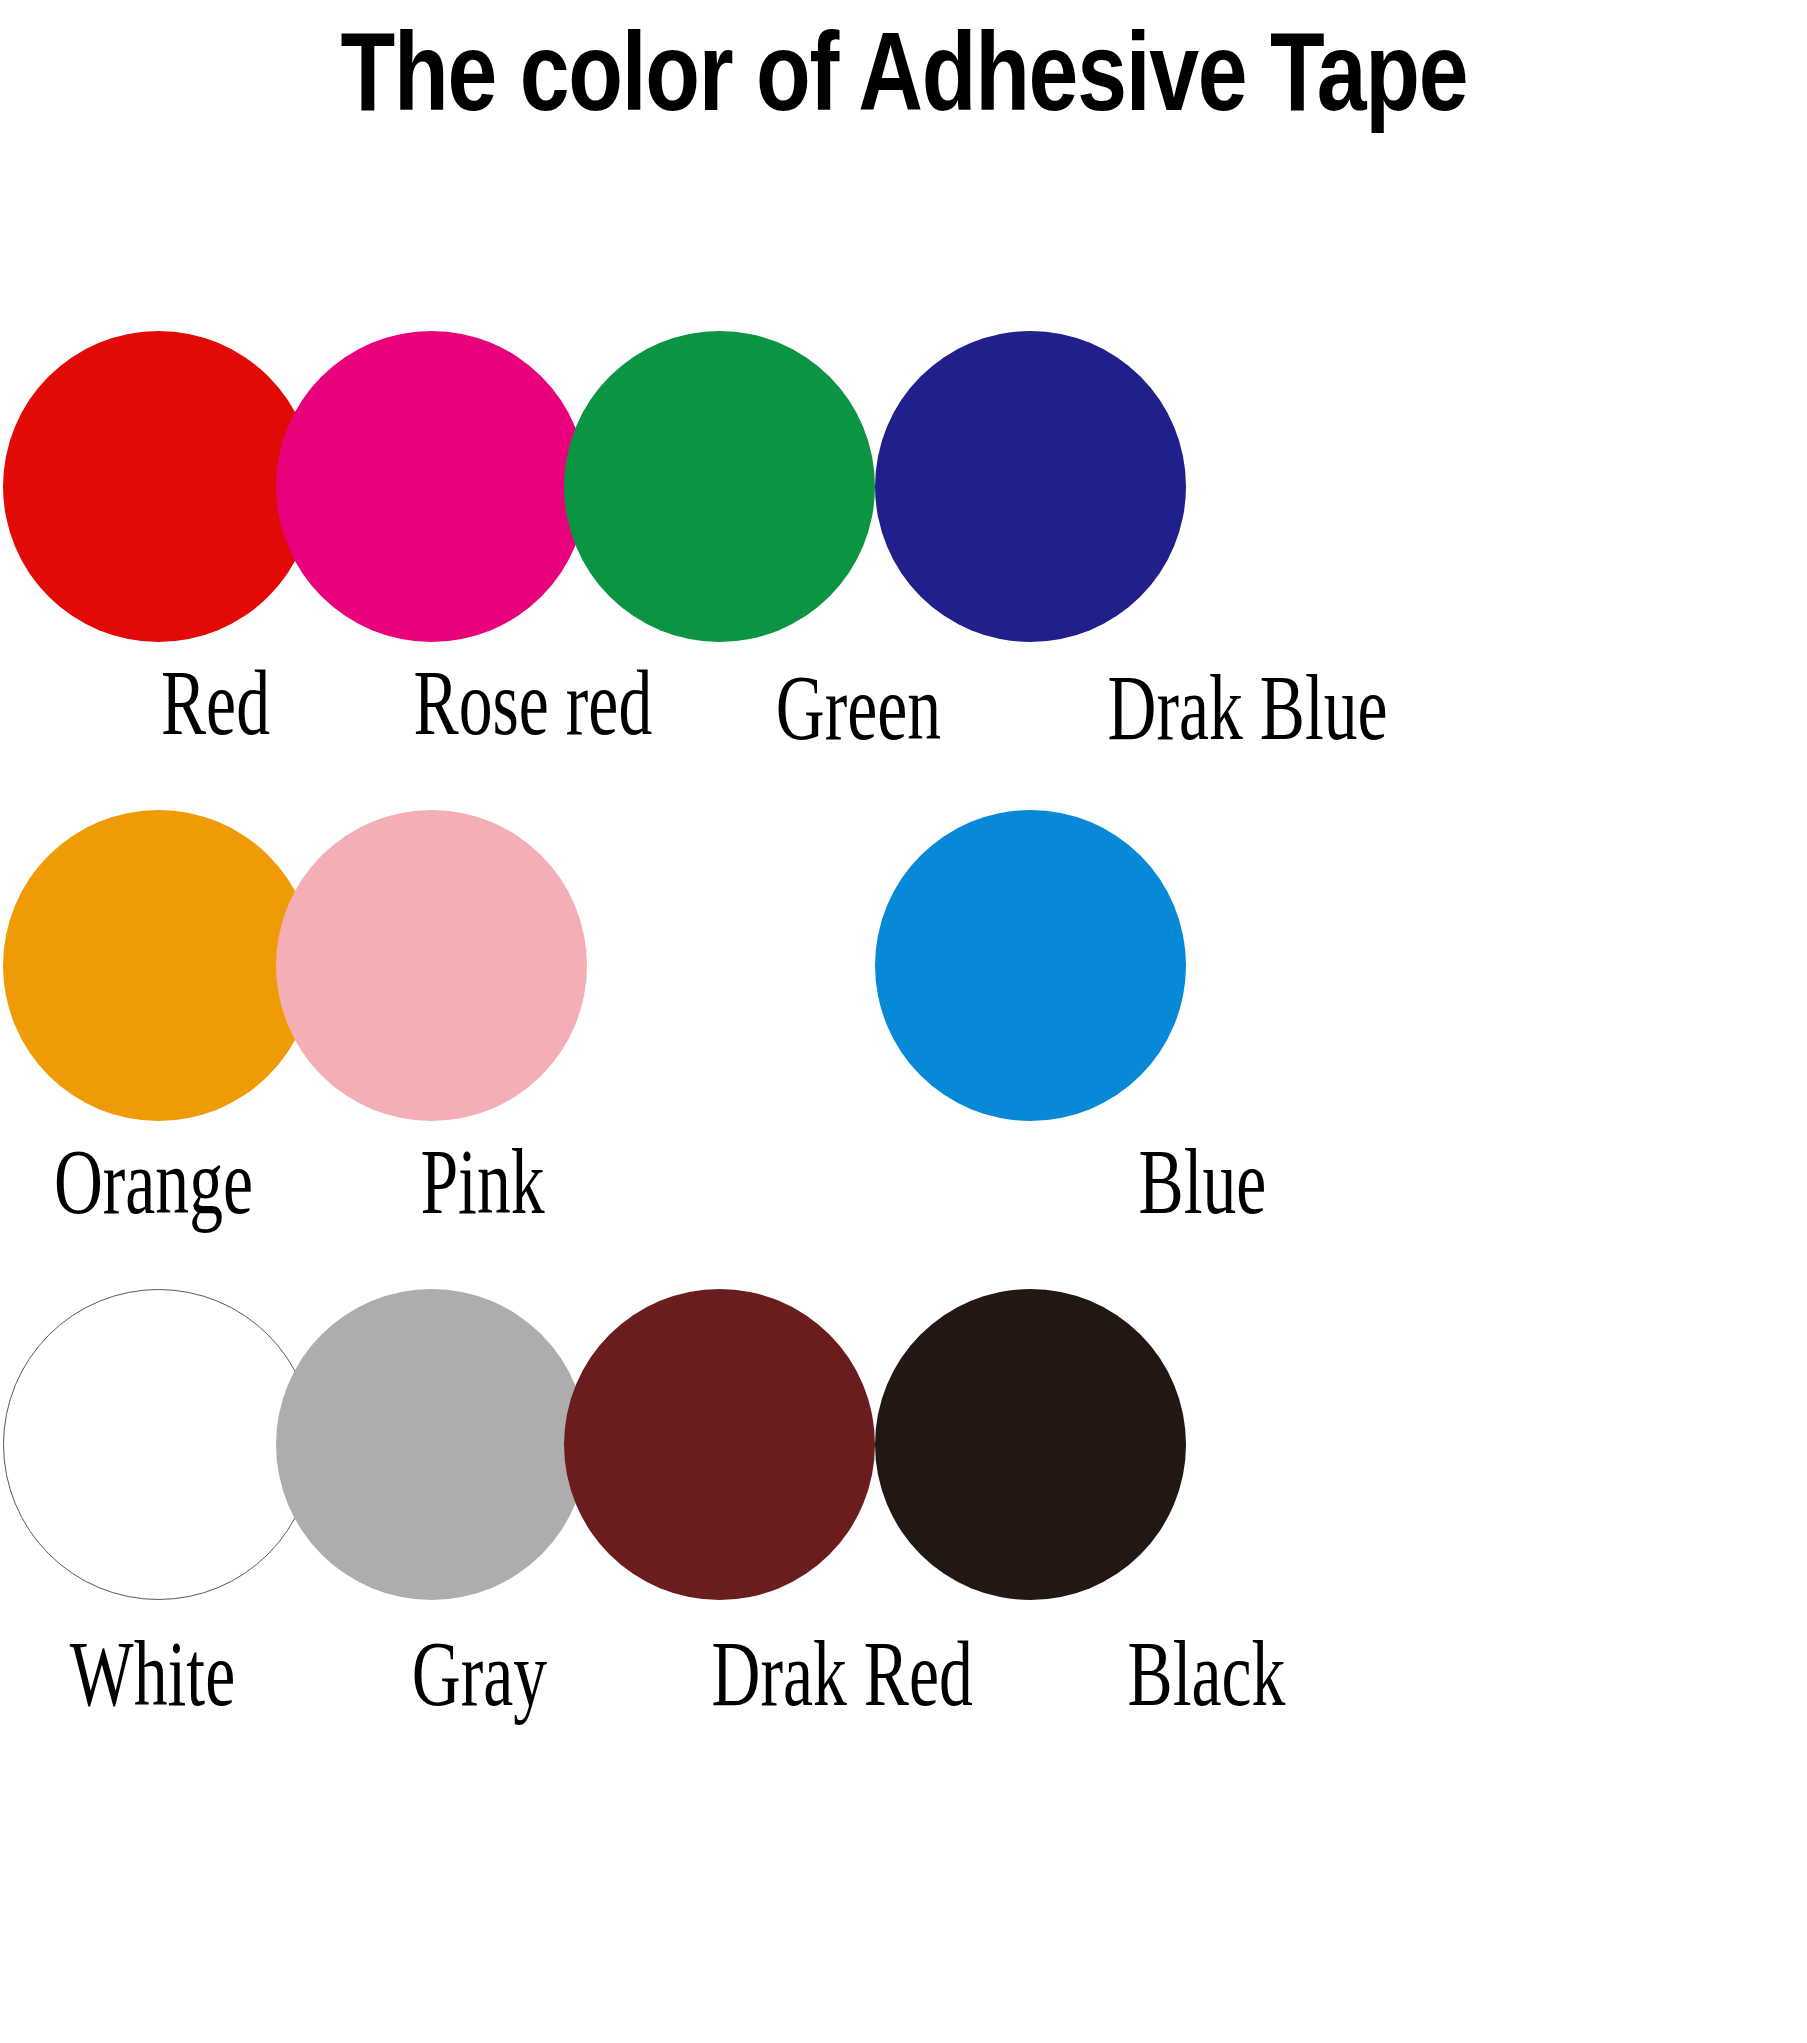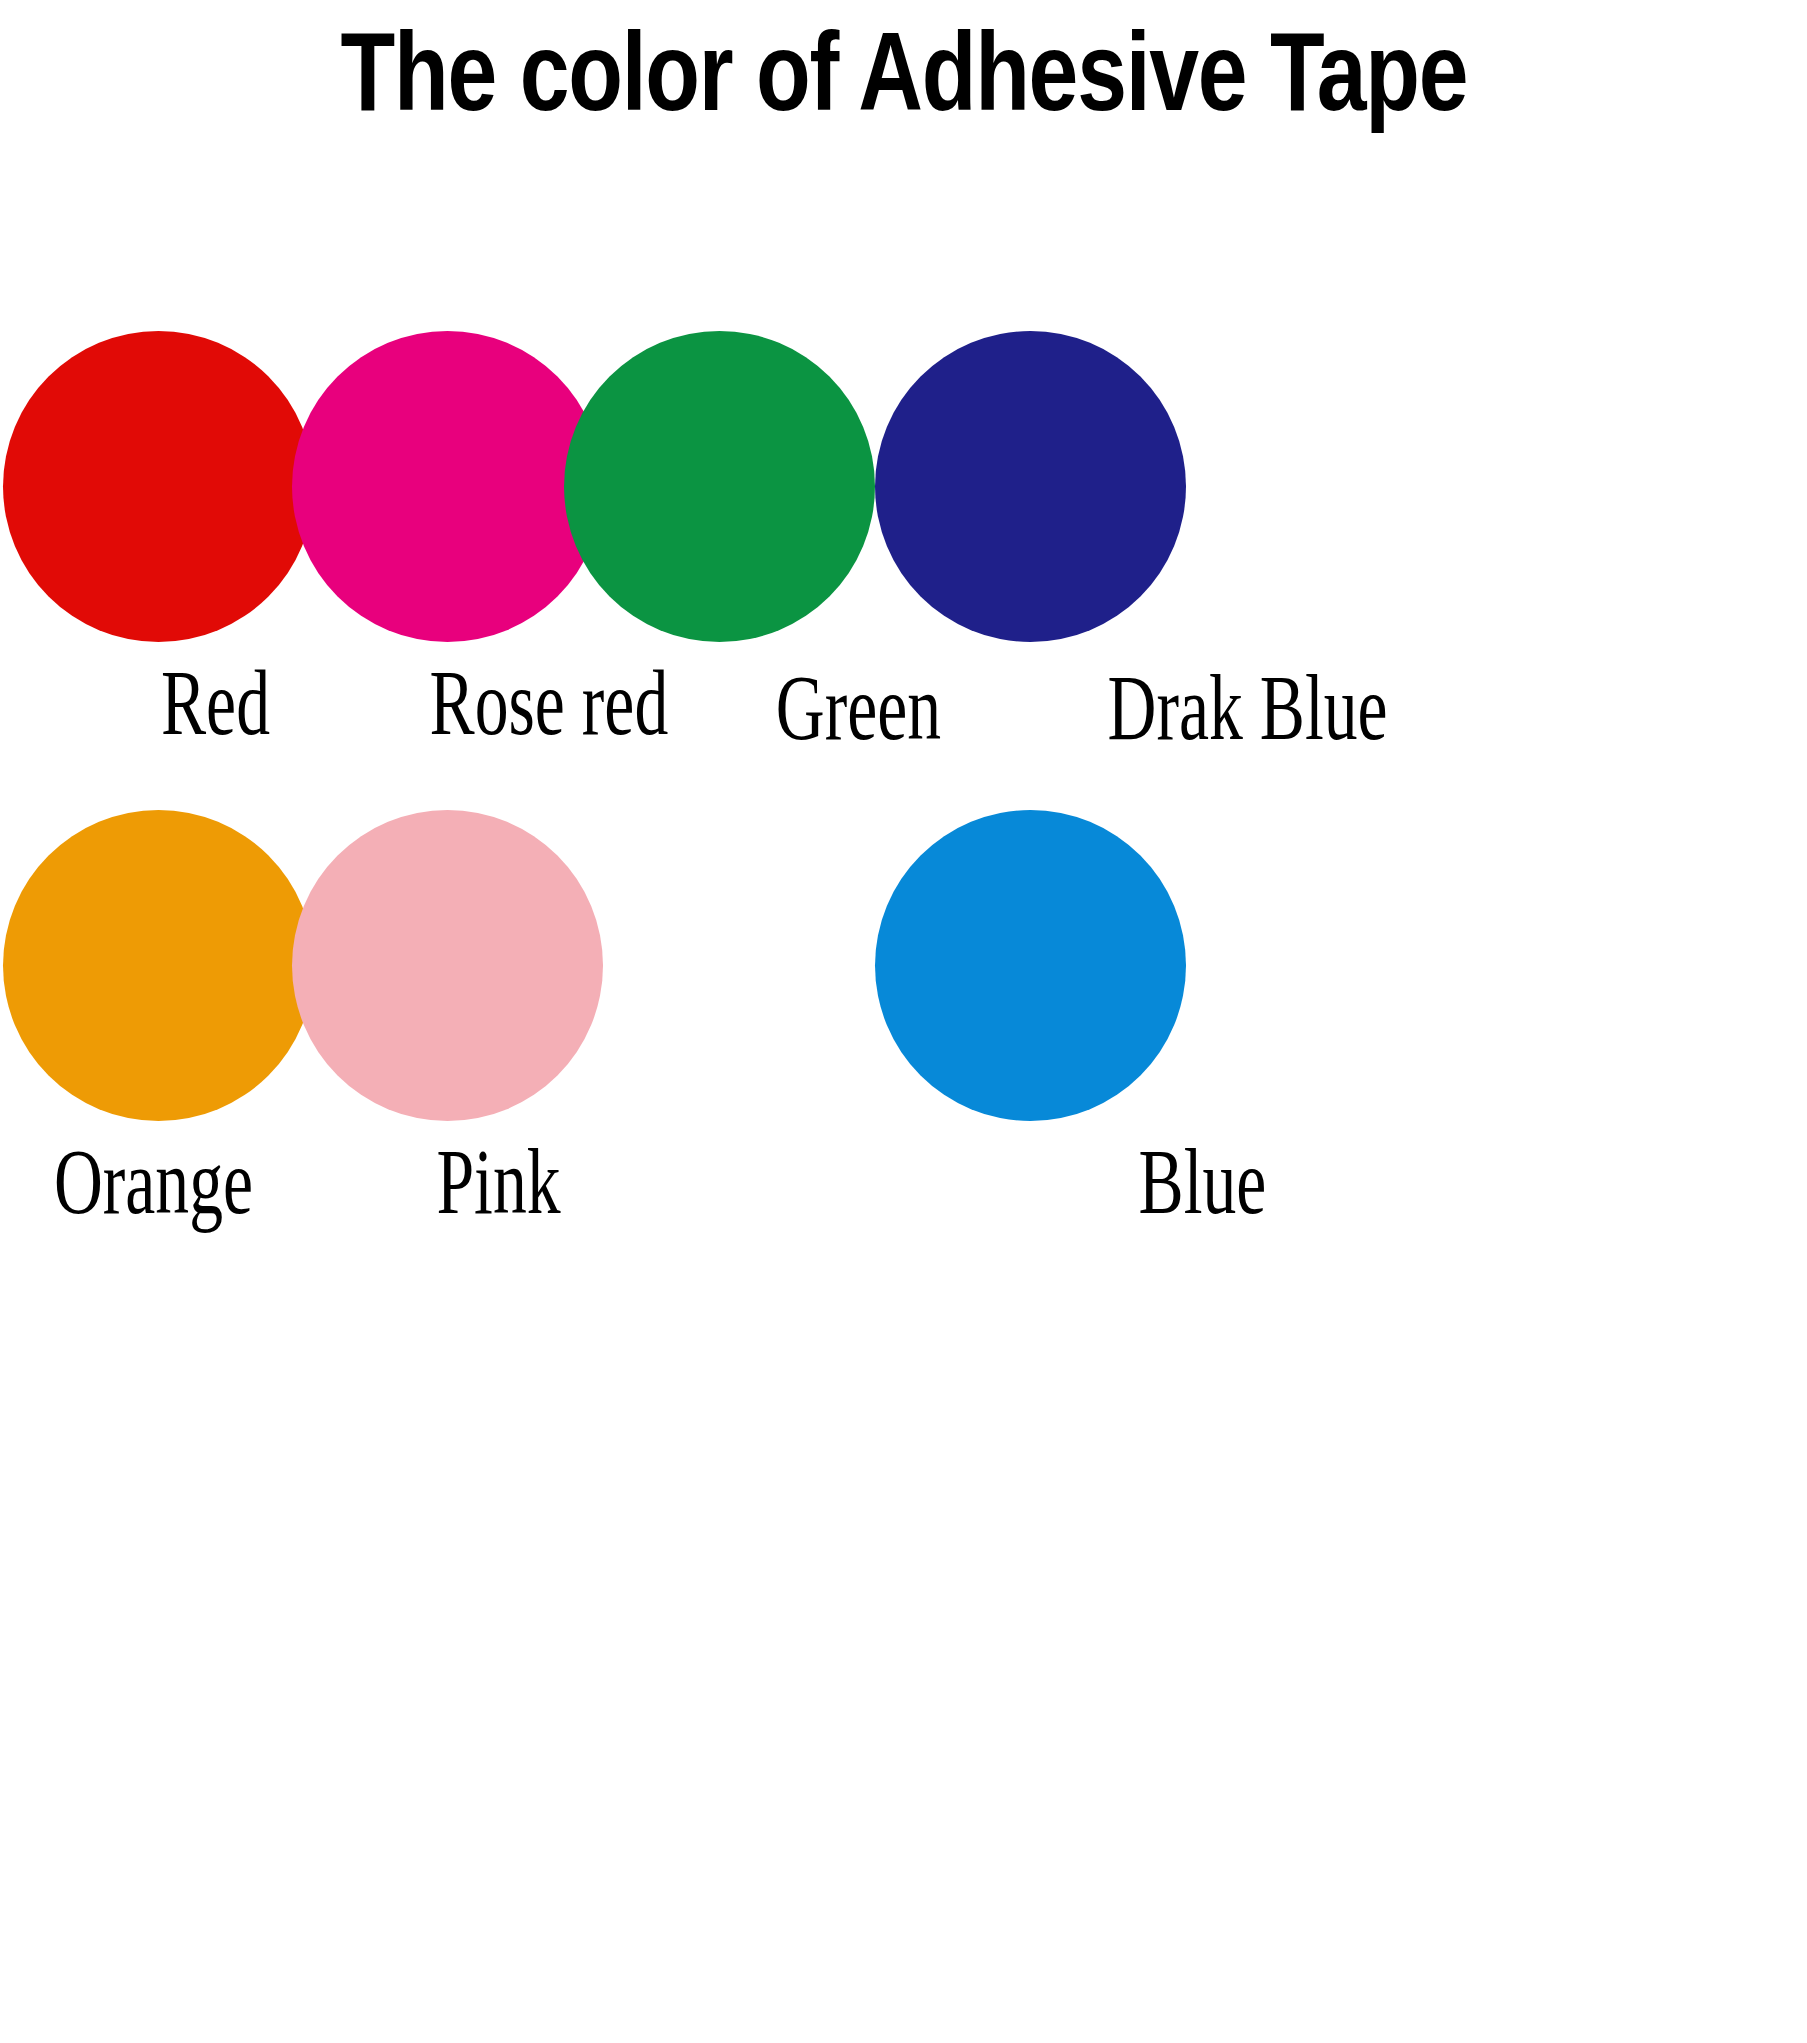--- a/index.html
+++ b/index.html
@@ -77,21 +77,21 @@
     font-size: 94px;
     line-height: 104px;
     color: #000000;
     white-space: nowrap;
     transform: scaleX(0.72);
     transform-origin: center top;
   }
 
   
   .col-0 { left: 3.2px; }
-  .col-1 { left: 292px; }
+  .col-1 { left: 276px; }
   .col-2 { left: 564px; }
   .col-3 { left: 875px; }
 </style>
 </head>
 <body>
 
 <div id="page" style="background: rgb(255, 255, 255);">
 
   <div class="title">The color of Adhesive Tape</div>
 
@@ -122,16 +122,34 @@
         </div>
         <div class="cell col-1">
           <div class="swatch" style="background: rgb(244, 175, 182);"></div>
           <div class="label" style="margin-left: 51px; margin-top: 0px;">Pink</div>
         </div>
         <div class="cell col-3">
           <div class="swatch" style="background: rgb(7, 137, 216);"></div>
           <div class="label" style="margin-left: 172px; margin-top: 0px;">Blue</div>
         </div>
       </div>
+      <div class="row">
+        <div class="cell col-0">
+          <div class="swatch outlined" style="background: rgb(255, 255, 255);"></div>
+          <div class="label" style="margin-left: -6.4px; margin-top: 12.8px;">White</div>
+        </div>
+        <div class="cell col-1">
+          <div class="swatch" style="background: rgb(173, 173, 173);"></div>
+          <div class="label" style="margin-left: 48px; margin-top: 12.8px;">Gray</div>
+        </div>
+        <div class="cell col-2">
+          <div class="swatch" style="background: rgb(107, 28, 28);"></div>
+          <div class="label" style="margin-left: 104px; margin-top: 12.8px;">Drak Red</div>
+        </div>
+        <div class="cell col-3">
+          <div class="swatch" style="background: rgb(35, 23, 19);"></div>
+          <div class="label" style="margin-left: 176px; margin-top: 12.8px;">Black</div>
+        </div>
+      </div>
     </div>
 
 </div>
 
 
 </body></html>

